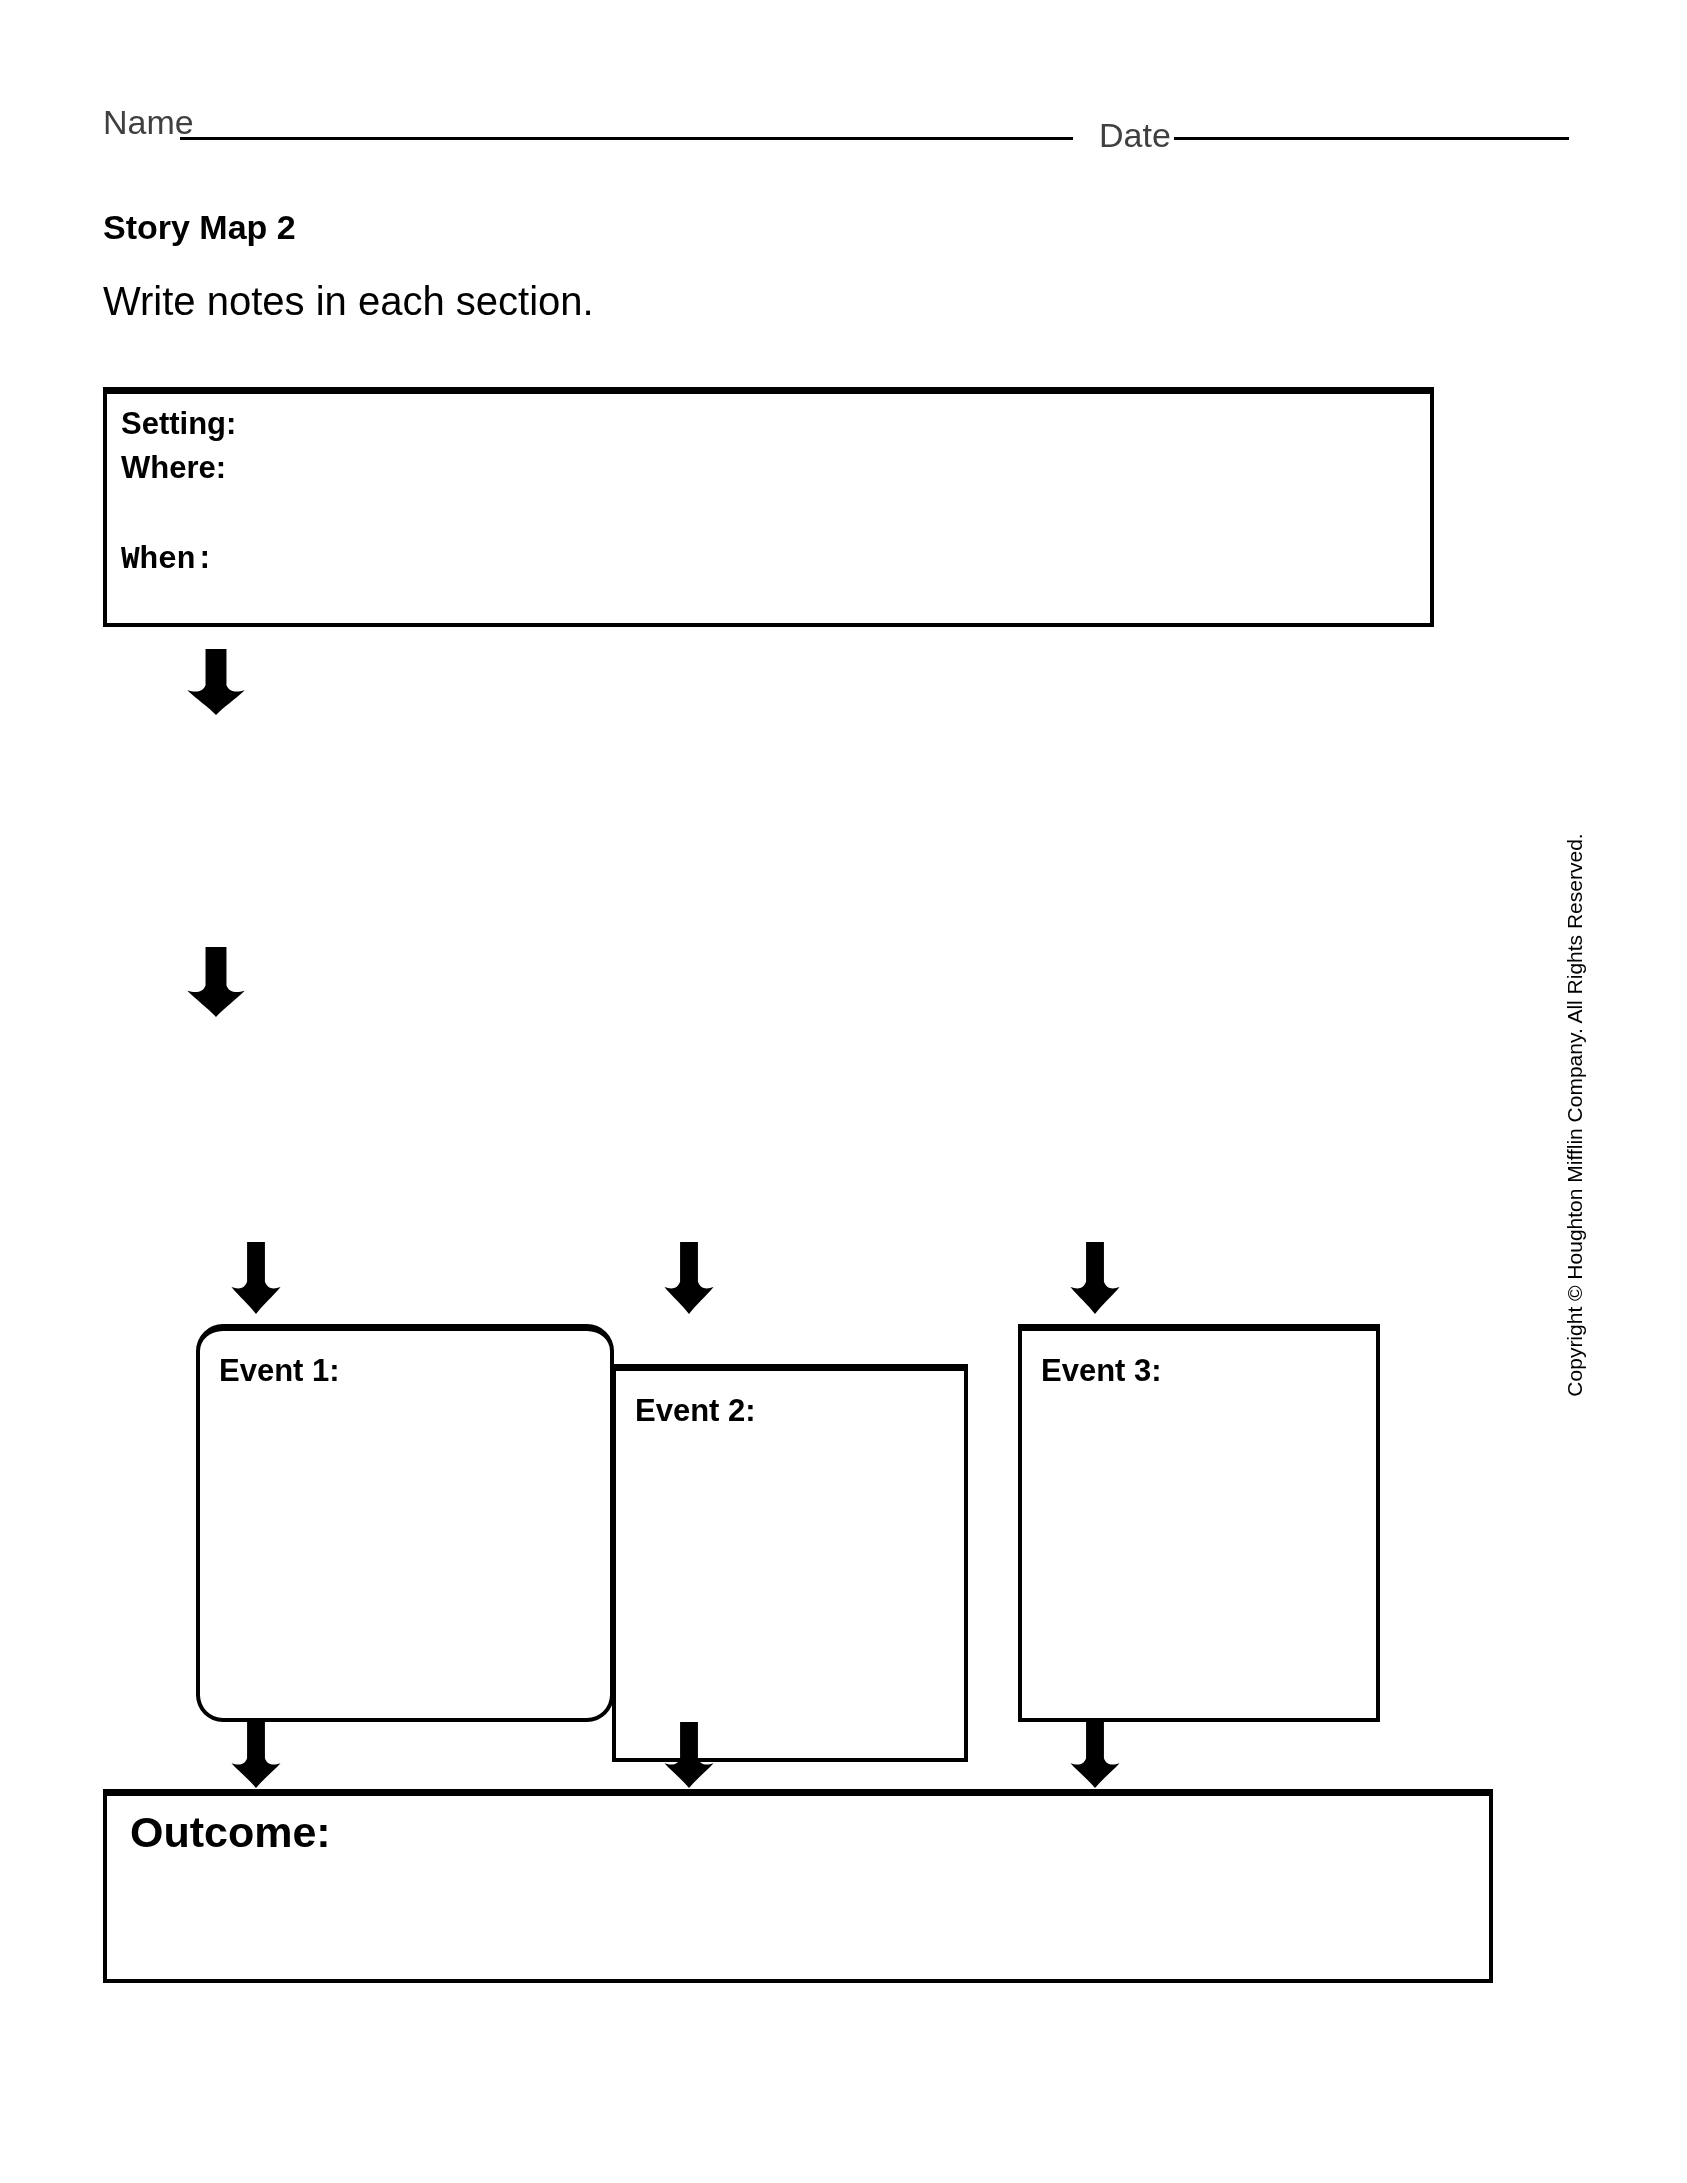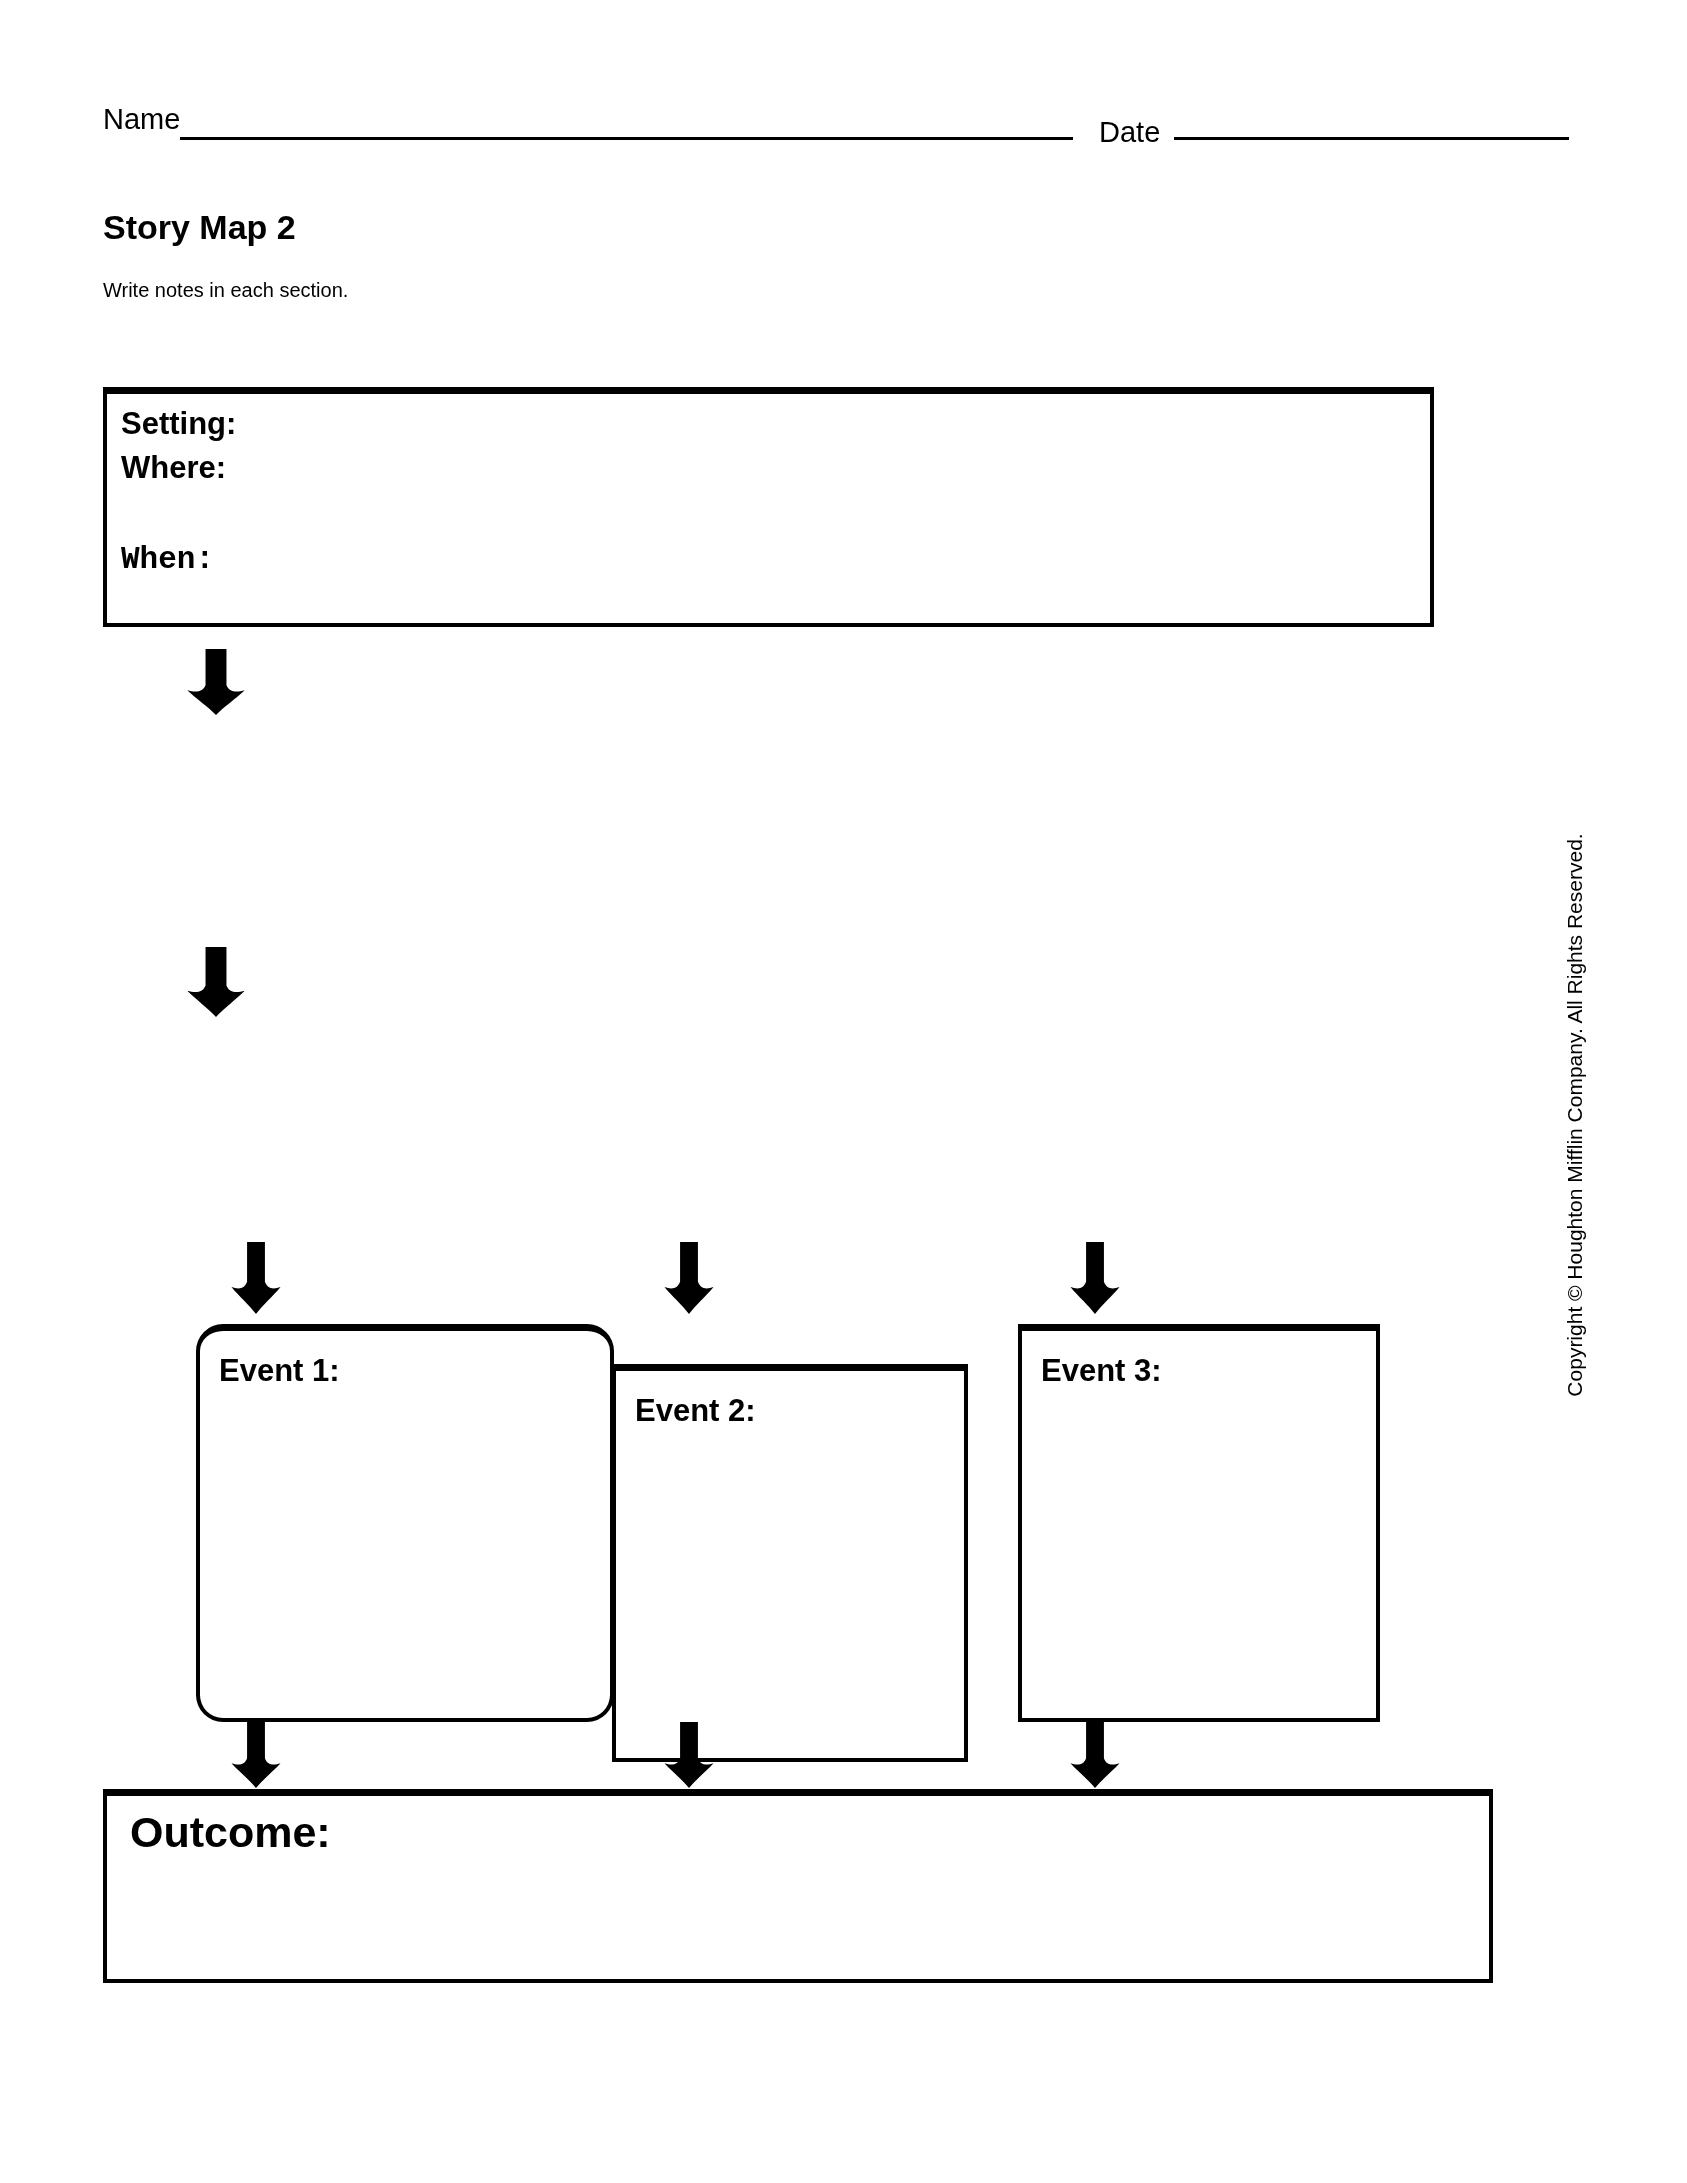--- a/index.html
+++ b/index.html
@@ -13,22 +13,22 @@
     height: 2184px;
     background: #ffffff;
     color: #000000;
     font-family: "Liberation Sans", "DejaVu Sans", sans-serif;
     overflow: hidden;
   }
 
   
   .hdr-label {
     position: absolute;
-    font-size: 29px;
-    color: #000000;
+    font-size: 34px;
+    color: #404040;
     white-space: nowrap;
   }
   .name-label { left: 103px; top: 103px; }
   .date-label { left: 1099px; top: 116px; }
   .fill-line {
     position: absolute;
     height: 44px;
     top: 93px;
     border-bottom: 3.5px solid #000;
   }
@@ -41,21 +41,21 @@
     left: 103px; top: 208px;
     margin: 0;
     font-size: 34px;
     font-weight: bold;
     white-space: nowrap;
   }
   .instructions {
     position: absolute;
     left: 103px; top: 279px;
     margin: 0;
-    font-size: 20px;
+    font-size: 40px;
     white-space: nowrap;
   }
 
   
   .box {
     position: absolute;
     box-sizing: border-box;
     border: 4.4px solid #000;
     border-top-width: 7.9px;
     background: #fff;

